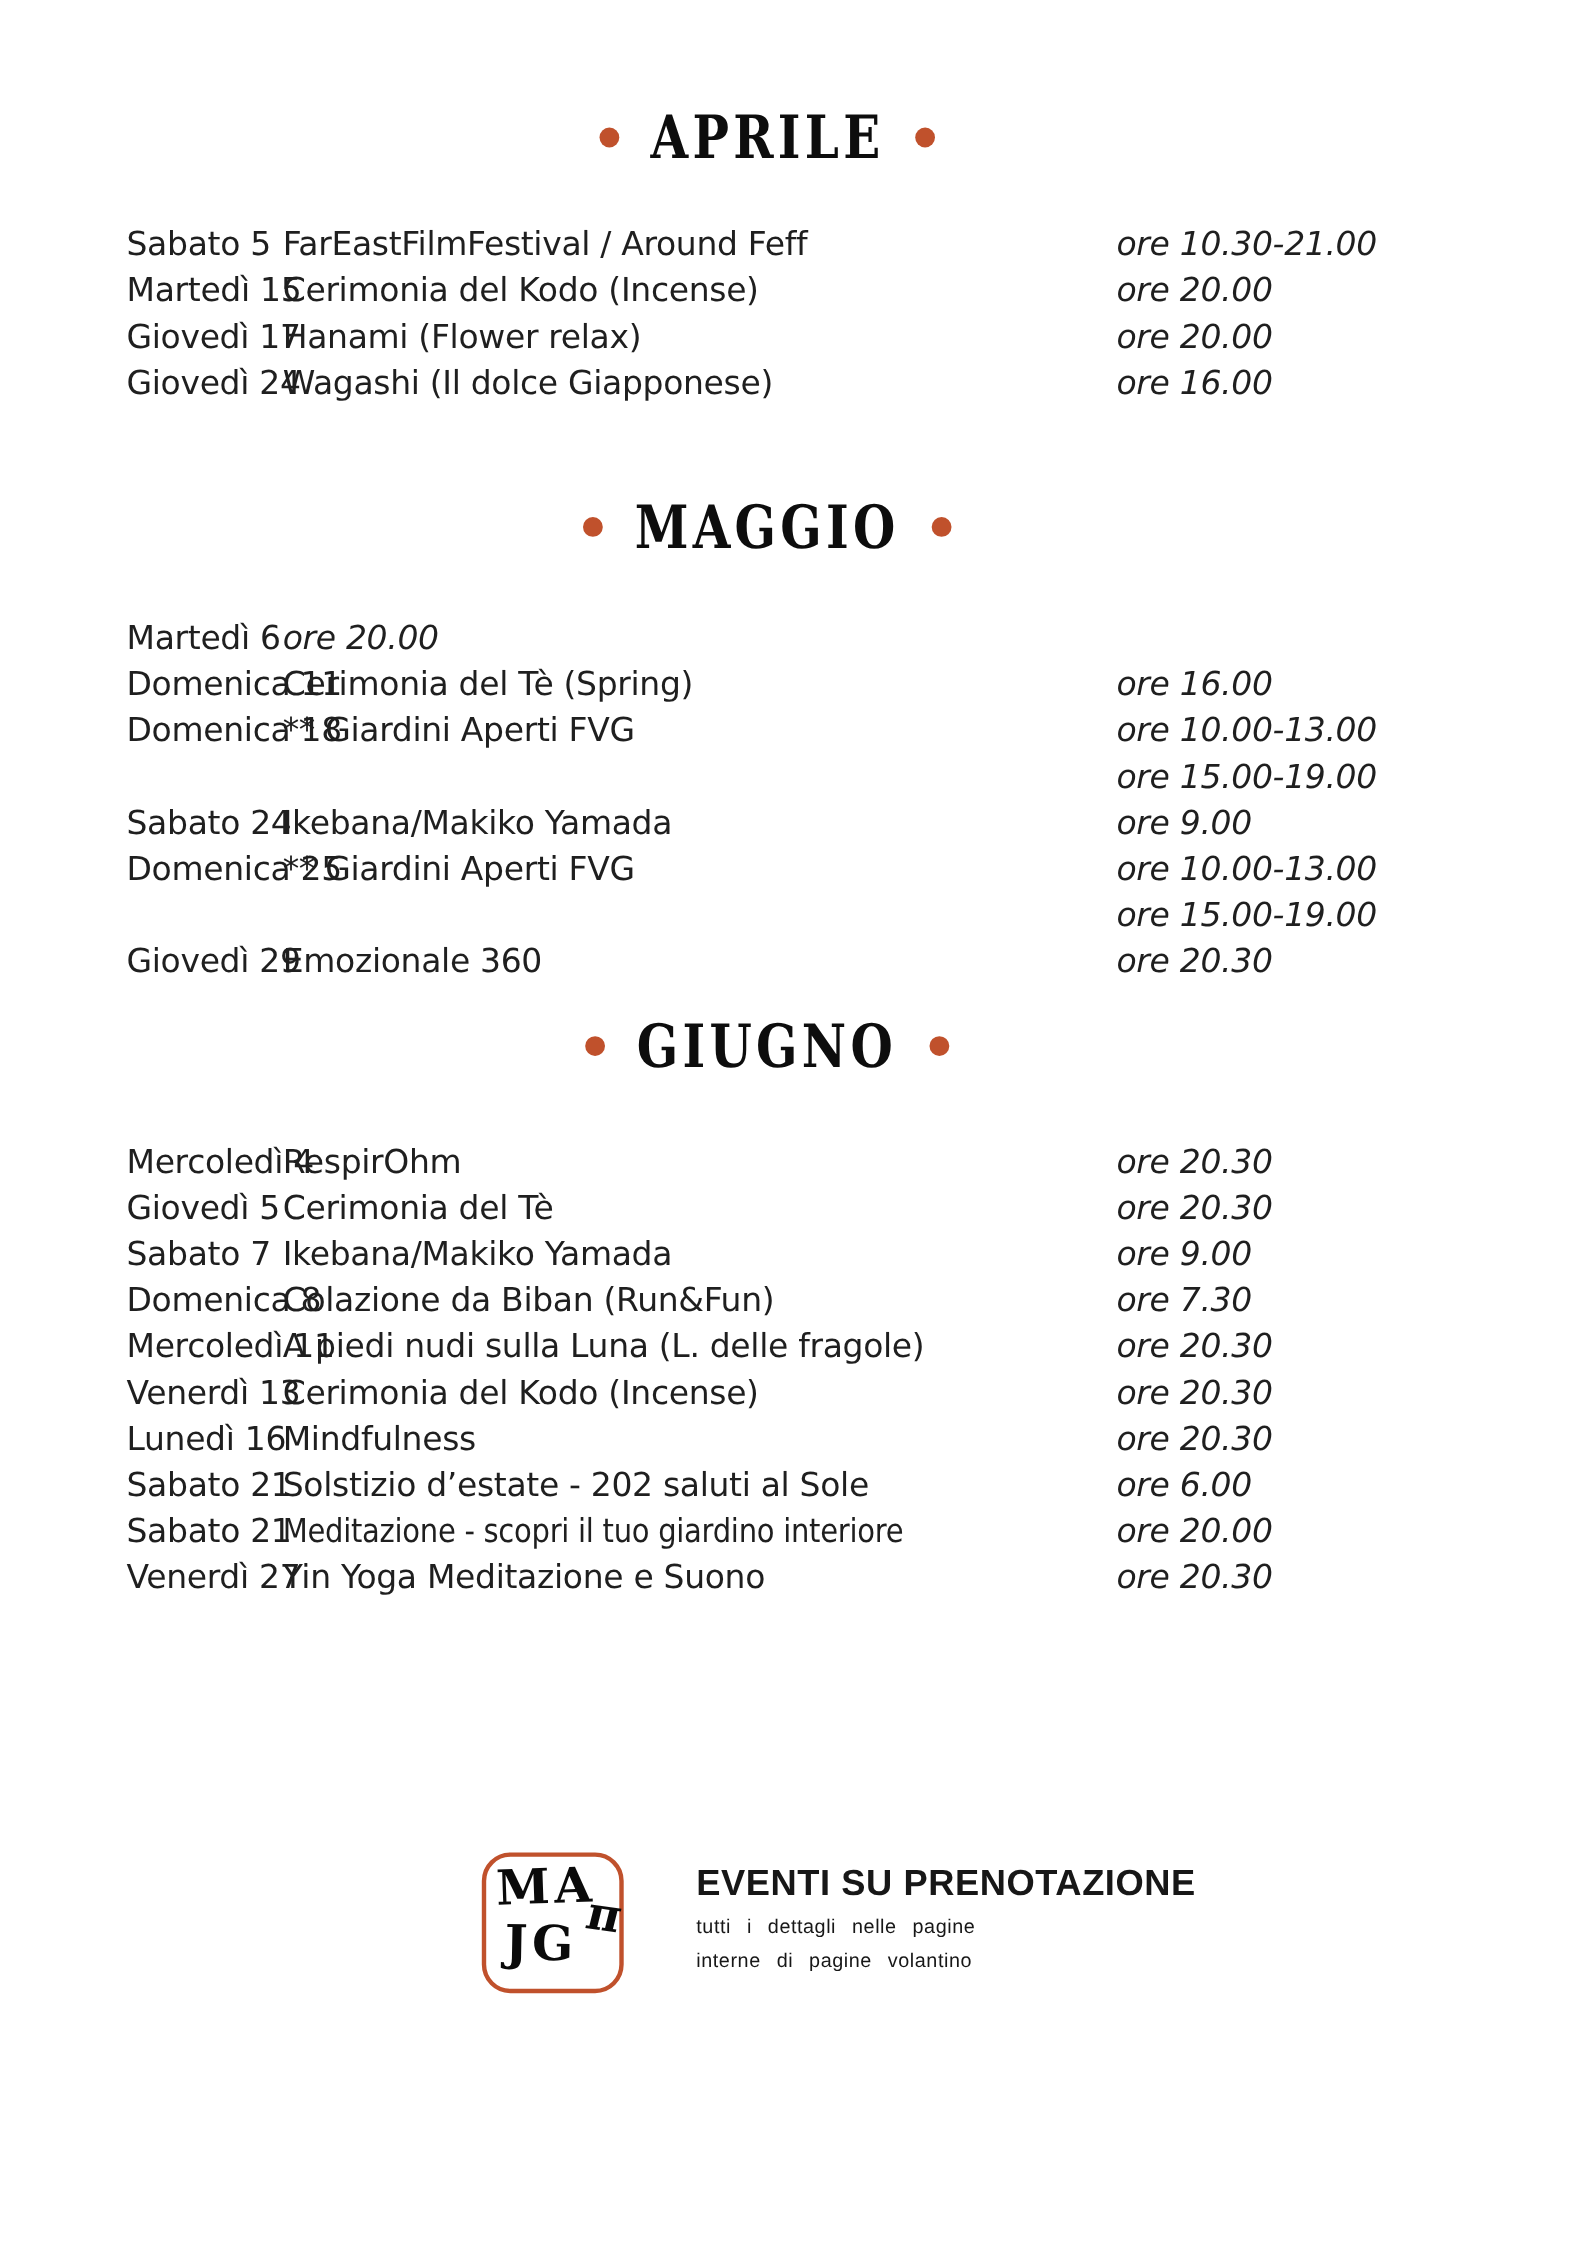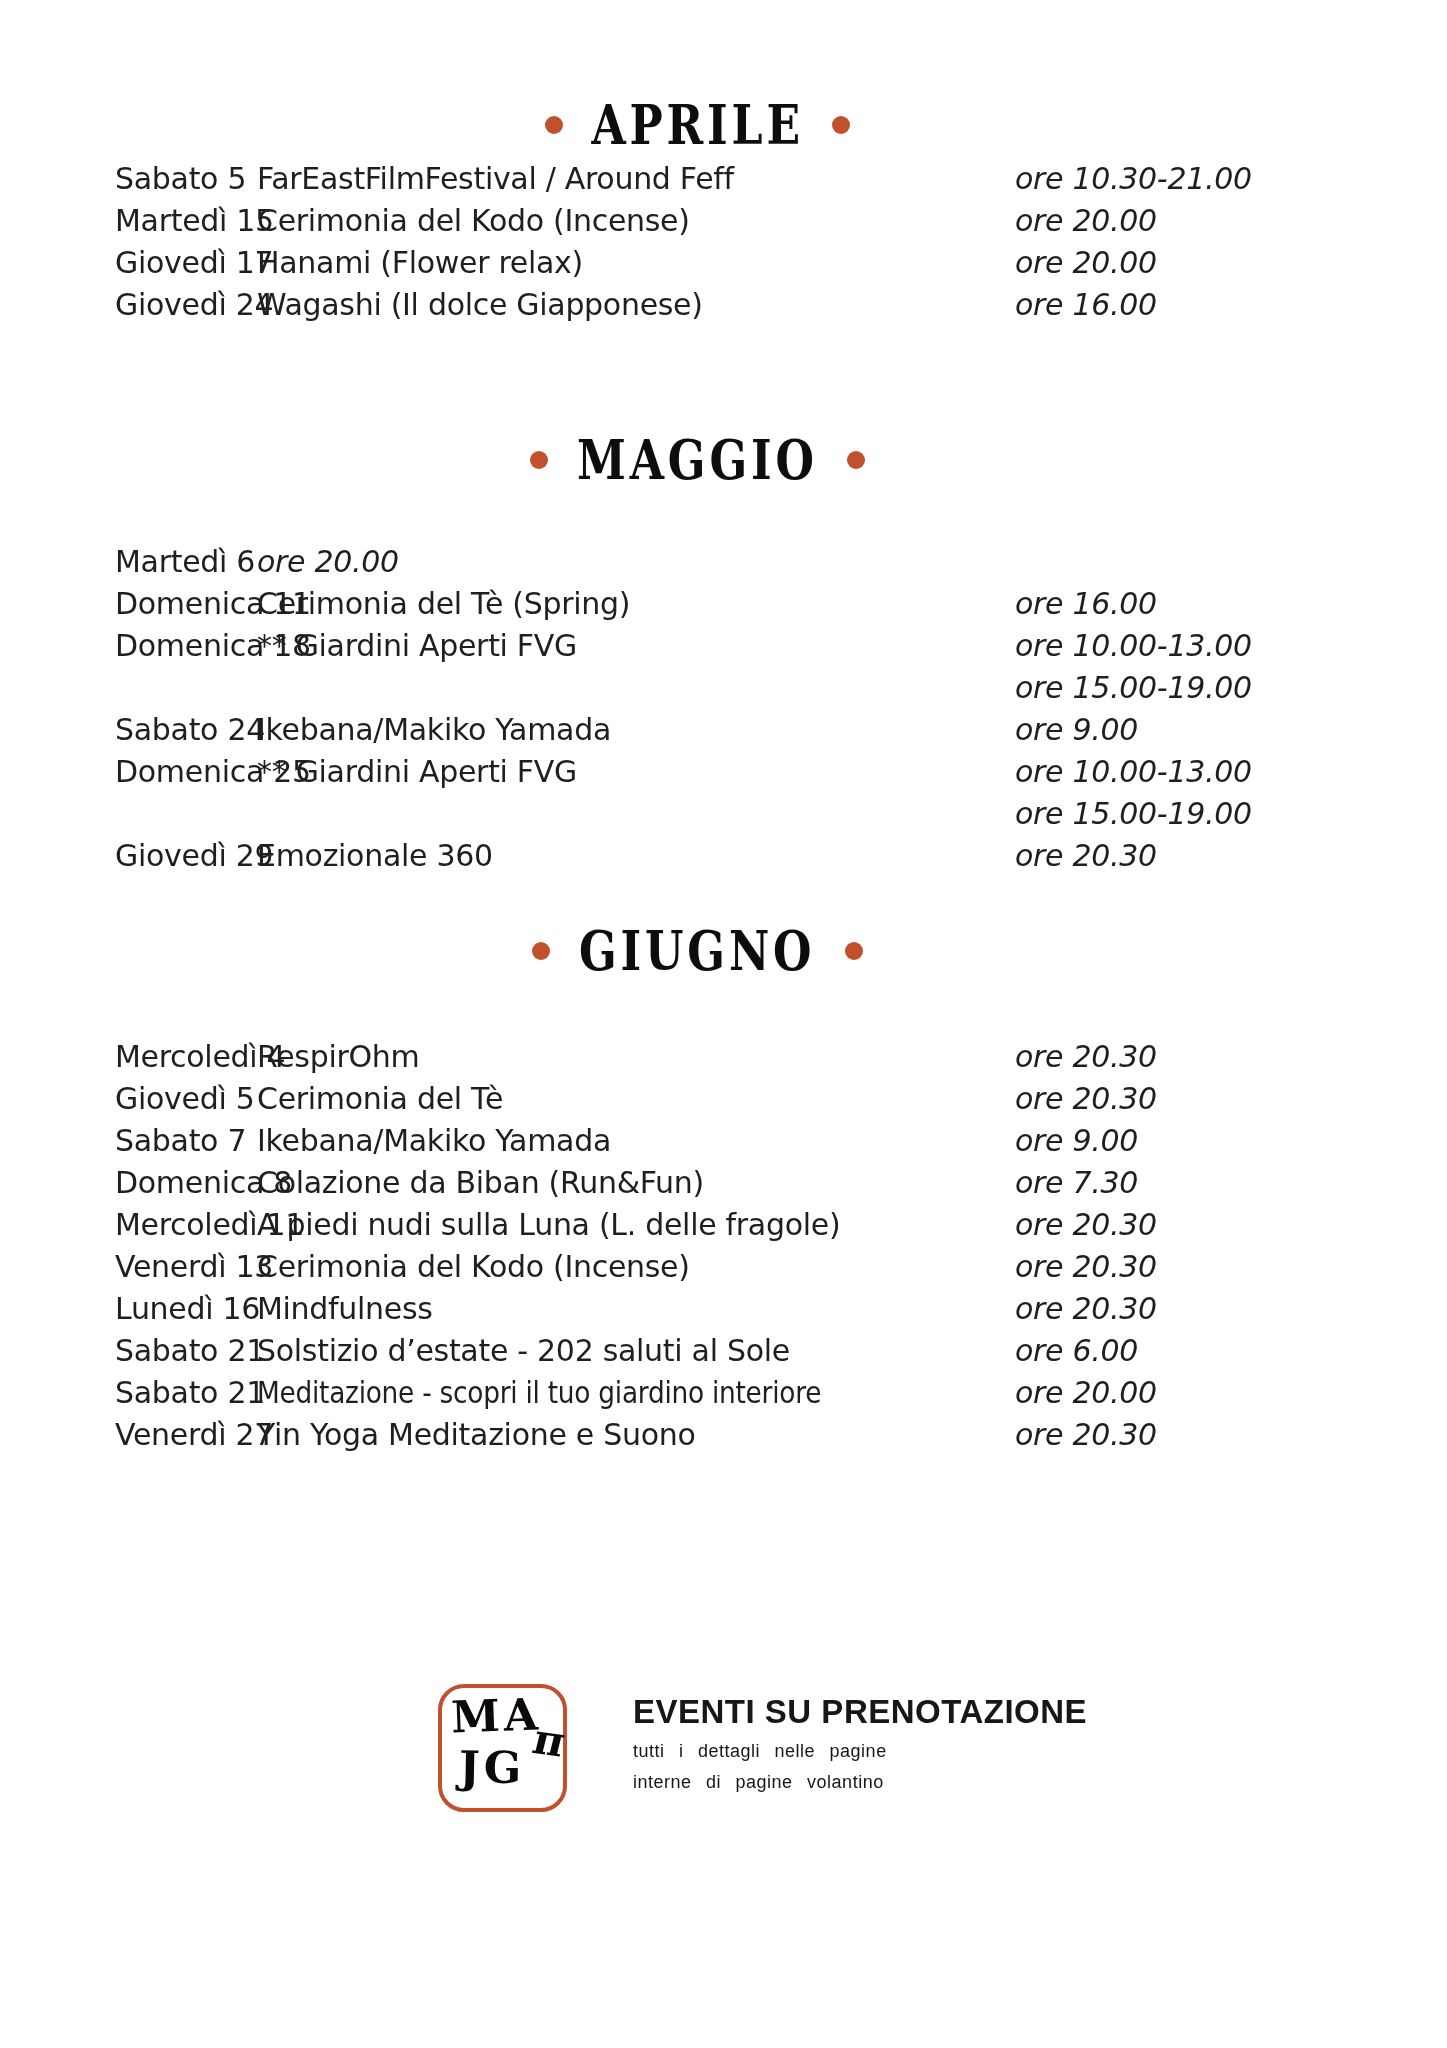--- a/index.html
+++ b/index.html
@@ -9,21 +9,21 @@
     margin:0 auto;
     background:#ffffff;
     font-family:"DejaVu Sans","Liberation Sans",sans-serif;
     color:#1f1f1f;
     overflow:hidden;
   }
 
   
   .month{position:absolute;left:115px;width:1165px;}
   .m0{top:92px}
-  .m1{top:427px}
+  .m1{top:446px}
   .m2{top:918px}
 
   .month-header{
     height:66px;
     display:flex;align-items:center;justify-content:center;
     gap:24px;
   }
   .month-dot{
     width:18px;height:18px;border-radius:50%;
     background:var(--accent);
@@ -32,21 +32,21 @@
   .month-name{
     font-family:"DejaVu Serif","Liberation Serif",serif;
     font-weight:bold;
     font-size:46px;
     letter-spacing:4px;
     transform:scaleY(1.18) scaleX(0.96);
     color:#0d0d0d;
     white-space:nowrap;
   }
 
-  .m0 .rows{}
+  .m0 .rows{margin-top:44px}
   .m1 .rows{margin-top:48px}
   .m2 .rows{margin-top:52px}
 
   .row{
     display:grid;
     grid-template-columns:142px 758px 1fr;
     align-items:start;
   }
   .cell{
     font-size:30px;

